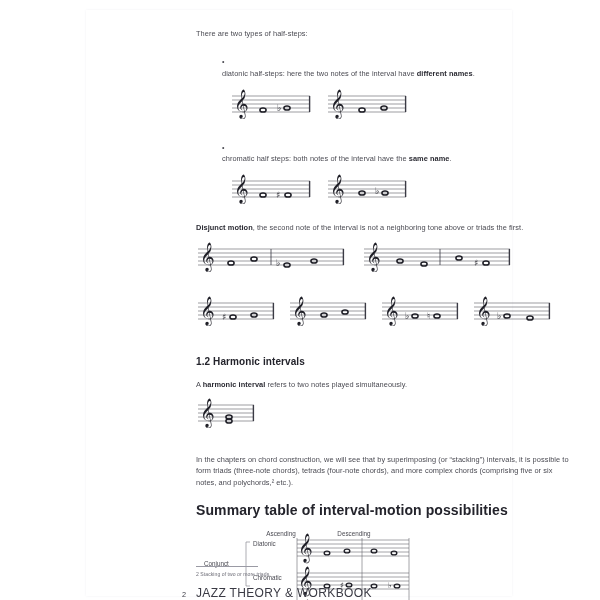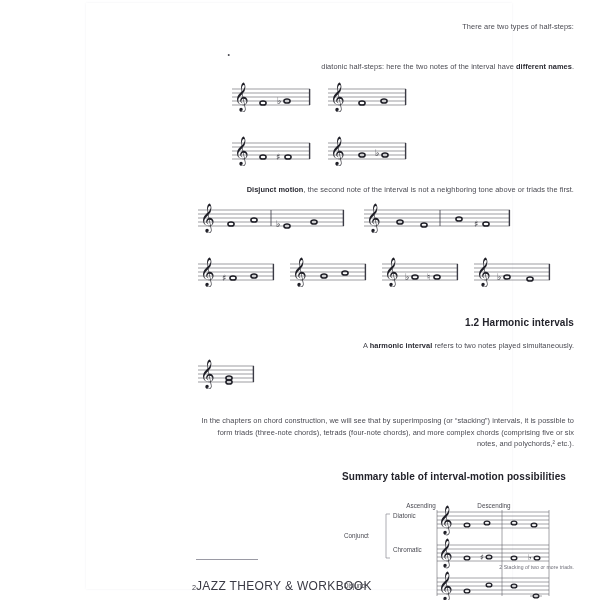--- a/index.html
+++ b/index.html
@@ -13,26 +13,25 @@
   #viewport {
     position: relative;
     width: 600px;
     height: 600px;
     background: #ffffff;
     overflow: hidden;
   }
   .page-sheet {
     position: absolute;
     left: 86px;
-    top: 3px;
+    top: 10px;
     width: 426px;
     height: 586px;
     background: #ffffff;
     box-shadow: 0 0 2px rgba(120,120,150,0.10);
-    text-align: right;
   }
   .page-body {
     position: absolute;
     left: 110px;
     top: 18px;
     width: 378px;
   }
   .para {
     font-size: 7.4px;
     line-height: 11.3px;
@@ -56,25 +55,25 @@
   }
   .bullet-text { flex: 1 1 auto; }
   .h2 {
     font-size: 10px;
     font-weight: bold;
     color: #23232b;
     letter-spacing: 0.1px;
     margin: 0;
   }
   .h3 {
-    font-size: 10px;
+    font-size: 14px;
     font-weight: bold;
     color: #23232b;
     letter-spacing: 0.1px;
-    margin: 8px;
+    margin: 0;
   }
   .staff-row { display: flex; }
   .music { display: block; }
   .spacer-8 { height: 8px; }
   .spacer-10 { height: 10px; }
   .spacer-12 { height: 12px; }
   .spacer-14 { height: 14px; }
   .spacer-16 { height: 16px; }
   .spacer-18 { height: 18px; }
   .spacer-26 { height: 26px; }
@@ -160,20 +159,24 @@
           </g>
           <line x1="79.6" y1="7" x2="79.6" y2="23" stroke="#3a3a44" stroke-width="1.4"></line>
           <text x="4" y="22.5" font-family="'DejaVu Sans', sans-serif" font-size="25" fill="#1e1e26">𝄞</text>
           <ellipse cx="36" cy="21" rx="3.1" ry="2.1" fill="none" stroke="#1e1e26" stroke-width="1.5"></ellipse>
           <ellipse cx="58" cy="19" rx="3.1" ry="2.1" fill="none" stroke="#1e1e26" stroke-width="1.5"></ellipse>
         </svg>
       </div>
 
       <div class="spacer-14"></div>
 
+      <div class="bullet-row">
+        <span class="bullet-dot">•</span>
+        <span class="bullet-text para"><span>chromatic half steps: both notes of the interval have the </span><b>same name</b><span>.</span></span>
+      </div>
 
       <div class="spacer-10"></div>
 
       <div class="staff-row" style="margin-left:34px;">
         <svg class="music" width="82" height="30" viewBox="0 0 82 30">
           <g stroke="#5a5a62" stroke-width="0.6">
             <line x1="2" y1="7" x2="80" y2="7"></line>
             <line x1="2" y1="11" x2="80" y2="11"></line>
             <line x1="2" y1="15" x2="80" y2="15"></line>
             <line x1="2" y1="19" x2="80" y2="19"></line>

